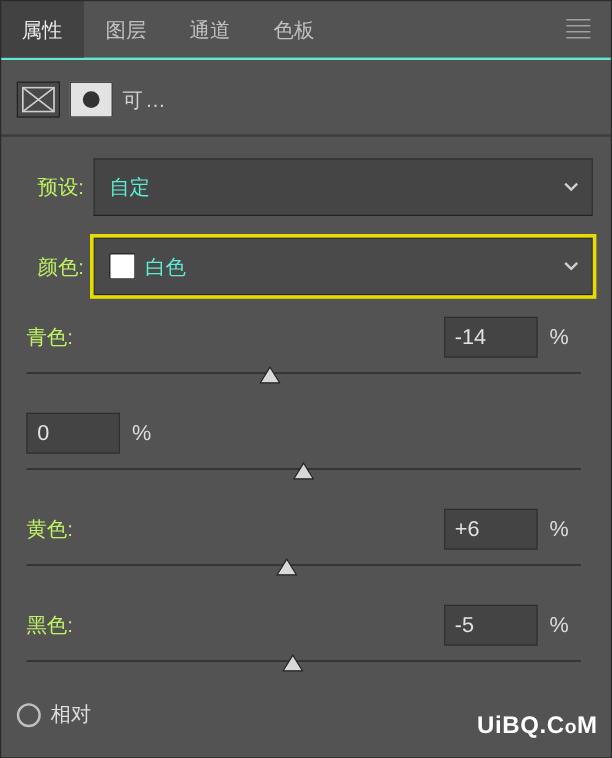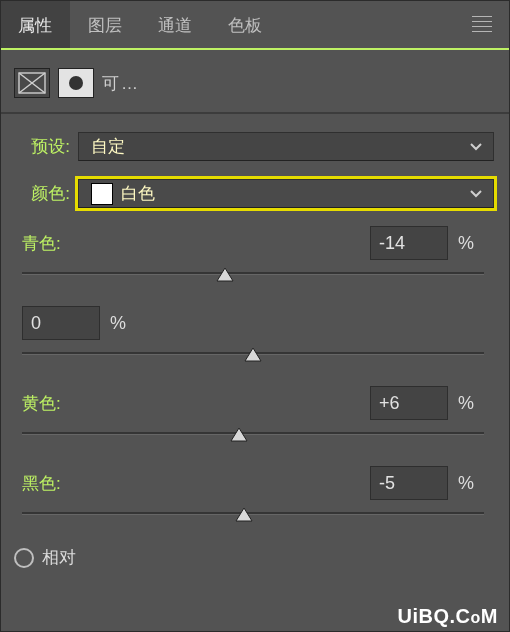--- a/index.html
+++ b/index.html
@@ -1,48 +1,48 @@
 <!DOCTYPE html>
 <html><head>
 <meta charset="utf-8">
 <style>
 *{margin:0;padding:0;box-sizing:border-box;font-family:"Microsoft YaHei",Arial,sans-serif}
 body{width:510px;height:632px;background:#535353;color:#ddd;font-size:17px}
-.tabs{display:flex;background:#535353;border-bottom:2px solid #bef264;height:50px;align-items:stretch}
+.tabs{display:flex;background:#535353;border-bottom:2px solid #5eead4;height:50px;align-items:stretch}
 .tab{padding:14px 18px;color:#c0c0c0;cursor:pointer}
 .tab.active{background:#424242;color:#e8e8e8}
 .tab-spacer{flex:1}
 .hamburger{padding:16px 18px;display:flex;flex-direction:column;justify-content:center;gap:4px;cursor:pointer}
 .hamburger span{display:block;width:20px;height:2px;background:#b5b5b5}
 .iconrow{display:flex;align-items:center;gap:8px;padding:18px 14px 10px}
 .iconbox{width:36px;height:30px;border:1px solid #222;background:#494949;display:flex;align-items:center;justify-content:center}
 .iconbox svg{display:block}
 .truncated{color:#d0d0d0;letter-spacing:2px}
 .hr{height:2px;background:#3c3c3c;margin:4px 0}
 .content{padding:14px 16px 14px 14px}
 .row{display:flex;align-items:center;margin-bottom:18px}
 .label{width:56px;text-align:right;color:#bef264;margin-right:8px}
-.sel{flex:1;height:29px;background:#454545;border:1px solid #2f2f2f;border-bottom-color:#222;display:flex;align-items:center;padding:0 12px;position:relative;color:#fef9c3}
+.sel{flex:1;height:48px;background:#454545;border:1px solid #2f2f2f;border-bottom-color:#222;display:flex;align-items:center;padding:0 12px;position:relative;color:#5eead4}
 .sel .chev{position:absolute;right:10px;top:50%;transform:translateY(-50%)}
 .sel.highlight{outline:3px solid #e6dc00;outline-offset:0;background:#4a4a4a}
 .swatch{width:22px;height:22px;background:#fff;border:1px solid #000;margin-right:8px}
 .slgroup{margin:12px 10px 18px 8px}
 .slhdr{display:flex;align-items:center;margin-bottom:10px}
 .sllabel{flex:1;color:#bef264}
 .valbox{width:78px;height:34px;background:#444;border:1px solid #2e2e2e;color:#e2e2e2;padding:4px 8px;font-size:18px;text-align:left}
 .pct{width:36px;text-align:center;color:#ddd;font-size:18px}
 .track{position:relative;height:18px;margin-top:2px}
 .trackline{height:3px;background:#353535;border-bottom:1px solid #666;position:relative;top:2px}
 .handle{position:absolute;top:-3px;width:18px;height:15px;transform:translateX(-50%)}
 .handle svg{display:block}
 .radios{display:flex;justify-content:space-between;gap:28px;margin-top:16px}
 .radio{display:flex;align-items:center;gap:8px;cursor:pointer}
 .rbox{width:20px;height:20px;border-radius:50%;border:2px solid #bfbfbf;display:flex;align-items:center;justify-content:center}
 .rbox.checked::after{content:"";width:10px;height:10px;border-radius:50%;background:#d8d8d8}
-.watermark{position:absolute;right:12px;bottom:4px;color:#fff;font-family:Arial,sans-serif;font-weight:bold;font-size:20px;letter-spacing:.5px;pointer-events:none}
+.watermark{position:absolute;right:12px;bottom:15px;color:#fff;font-family:Arial,sans-serif;font-weight:bold;font-size:20px;letter-spacing:.5px;pointer-events:none}
 .watermark .i{font-style:normal}
 .frame{position:absolute;top:0;left:0;right:0;bottom:0;border:1px solid #2b2b2b;pointer-events:none}
 </style>
 </head>
 <body>
 
 <div class="tabs">
   <div class="tab active">属性</div>
   <div class="tab">图层</div>
   <div class="tab">通道</div>

